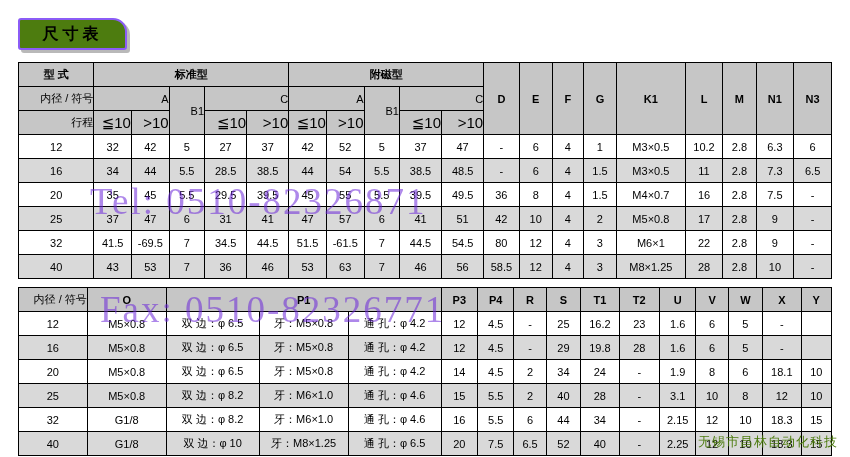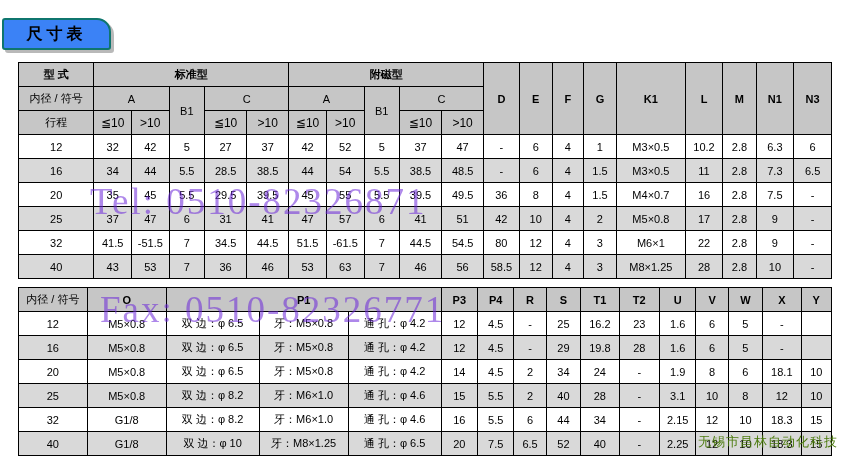--- a/index.html
+++ b/index.html
@@ -7,24 +7,24 @@
     width:850px;height:457px;
     background:#ffffff;
     font-family:"Liberation Sans","DejaVu Sans",sans-serif;
     position:relative;
     overflow:hidden;
   }
   .page{position:relative;width:850px;height:457px;}
 
   
   .title-tab{
-    position:absolute;left:2px;top:18px;
+    position:absolute;left:18px;top:18px;
     width:105px;height:28px;
-    background:#3b82f6;
-    border:2px solid #0f766e;
+    background:#4d7c0f;
+    border:2px solid #8b5cf6;
     border-radius:3px 14px 3px 3px;
     box-shadow:3px 3px 0 #b9b9b9;
     display:flex;align-items:center;justify-content:center;
     font-size:16px;font-weight:bold;letter-spacing:4px;color:#000;
   }
 
   
   .tbl-wrap{position:absolute;left:18px;top:62px;width:814px;}
   table{border-collapse:collapse;width:814px;table-layout:fixed;}
   td,th{
@@ -32,23 +32,23 @@
     font-size:11px;
     text-align:center;
     vertical-align:middle;
     padding:0;
     height:23px;
     color:#000;
     font-weight:normal;
     background:#ffffff;
   }
   .hdr{background:#c6c6c6;font-weight:bold;}
-  .hdr2{background:#c6c6c6;}
+  .hdr2{background:#c6c6c6;text-align:right;}
   .shade{background:#d9d9d9;}
-  .sm{font-size:12px;}
+  .sm{font-size:15px;}
 
   
   .wm{
     position:absolute;
     color:#6d28d9;
     opacity:.55;
     font-family:Liberation Serif, serif;
     font-size:37px;
     letter-spacing:2px;
     white-space:nowrap;
@@ -219,21 +219,21 @@
           <td class="shade">M5×0.8</td>
           <td class="shade">17</td>
           <td class="shade">2.8</td>
           <td class="shade">9</td>
           <td class="shade">-</td>
         </tr>
 
         <tr>
           <td>32</td>
           <td>41.5</td>
-          <td>-51.5</td>
+          <td>-69.5</td>
           <td>7</td>
           <td>34.5</td>
           <td>44.5</td>
           <td>51.5</td>
           <td>-61.5</td>
           <td>7</td>
           <td>44.5</td>
           <td>54.5</td>
           <td>80</td>
           <td>12</td>

